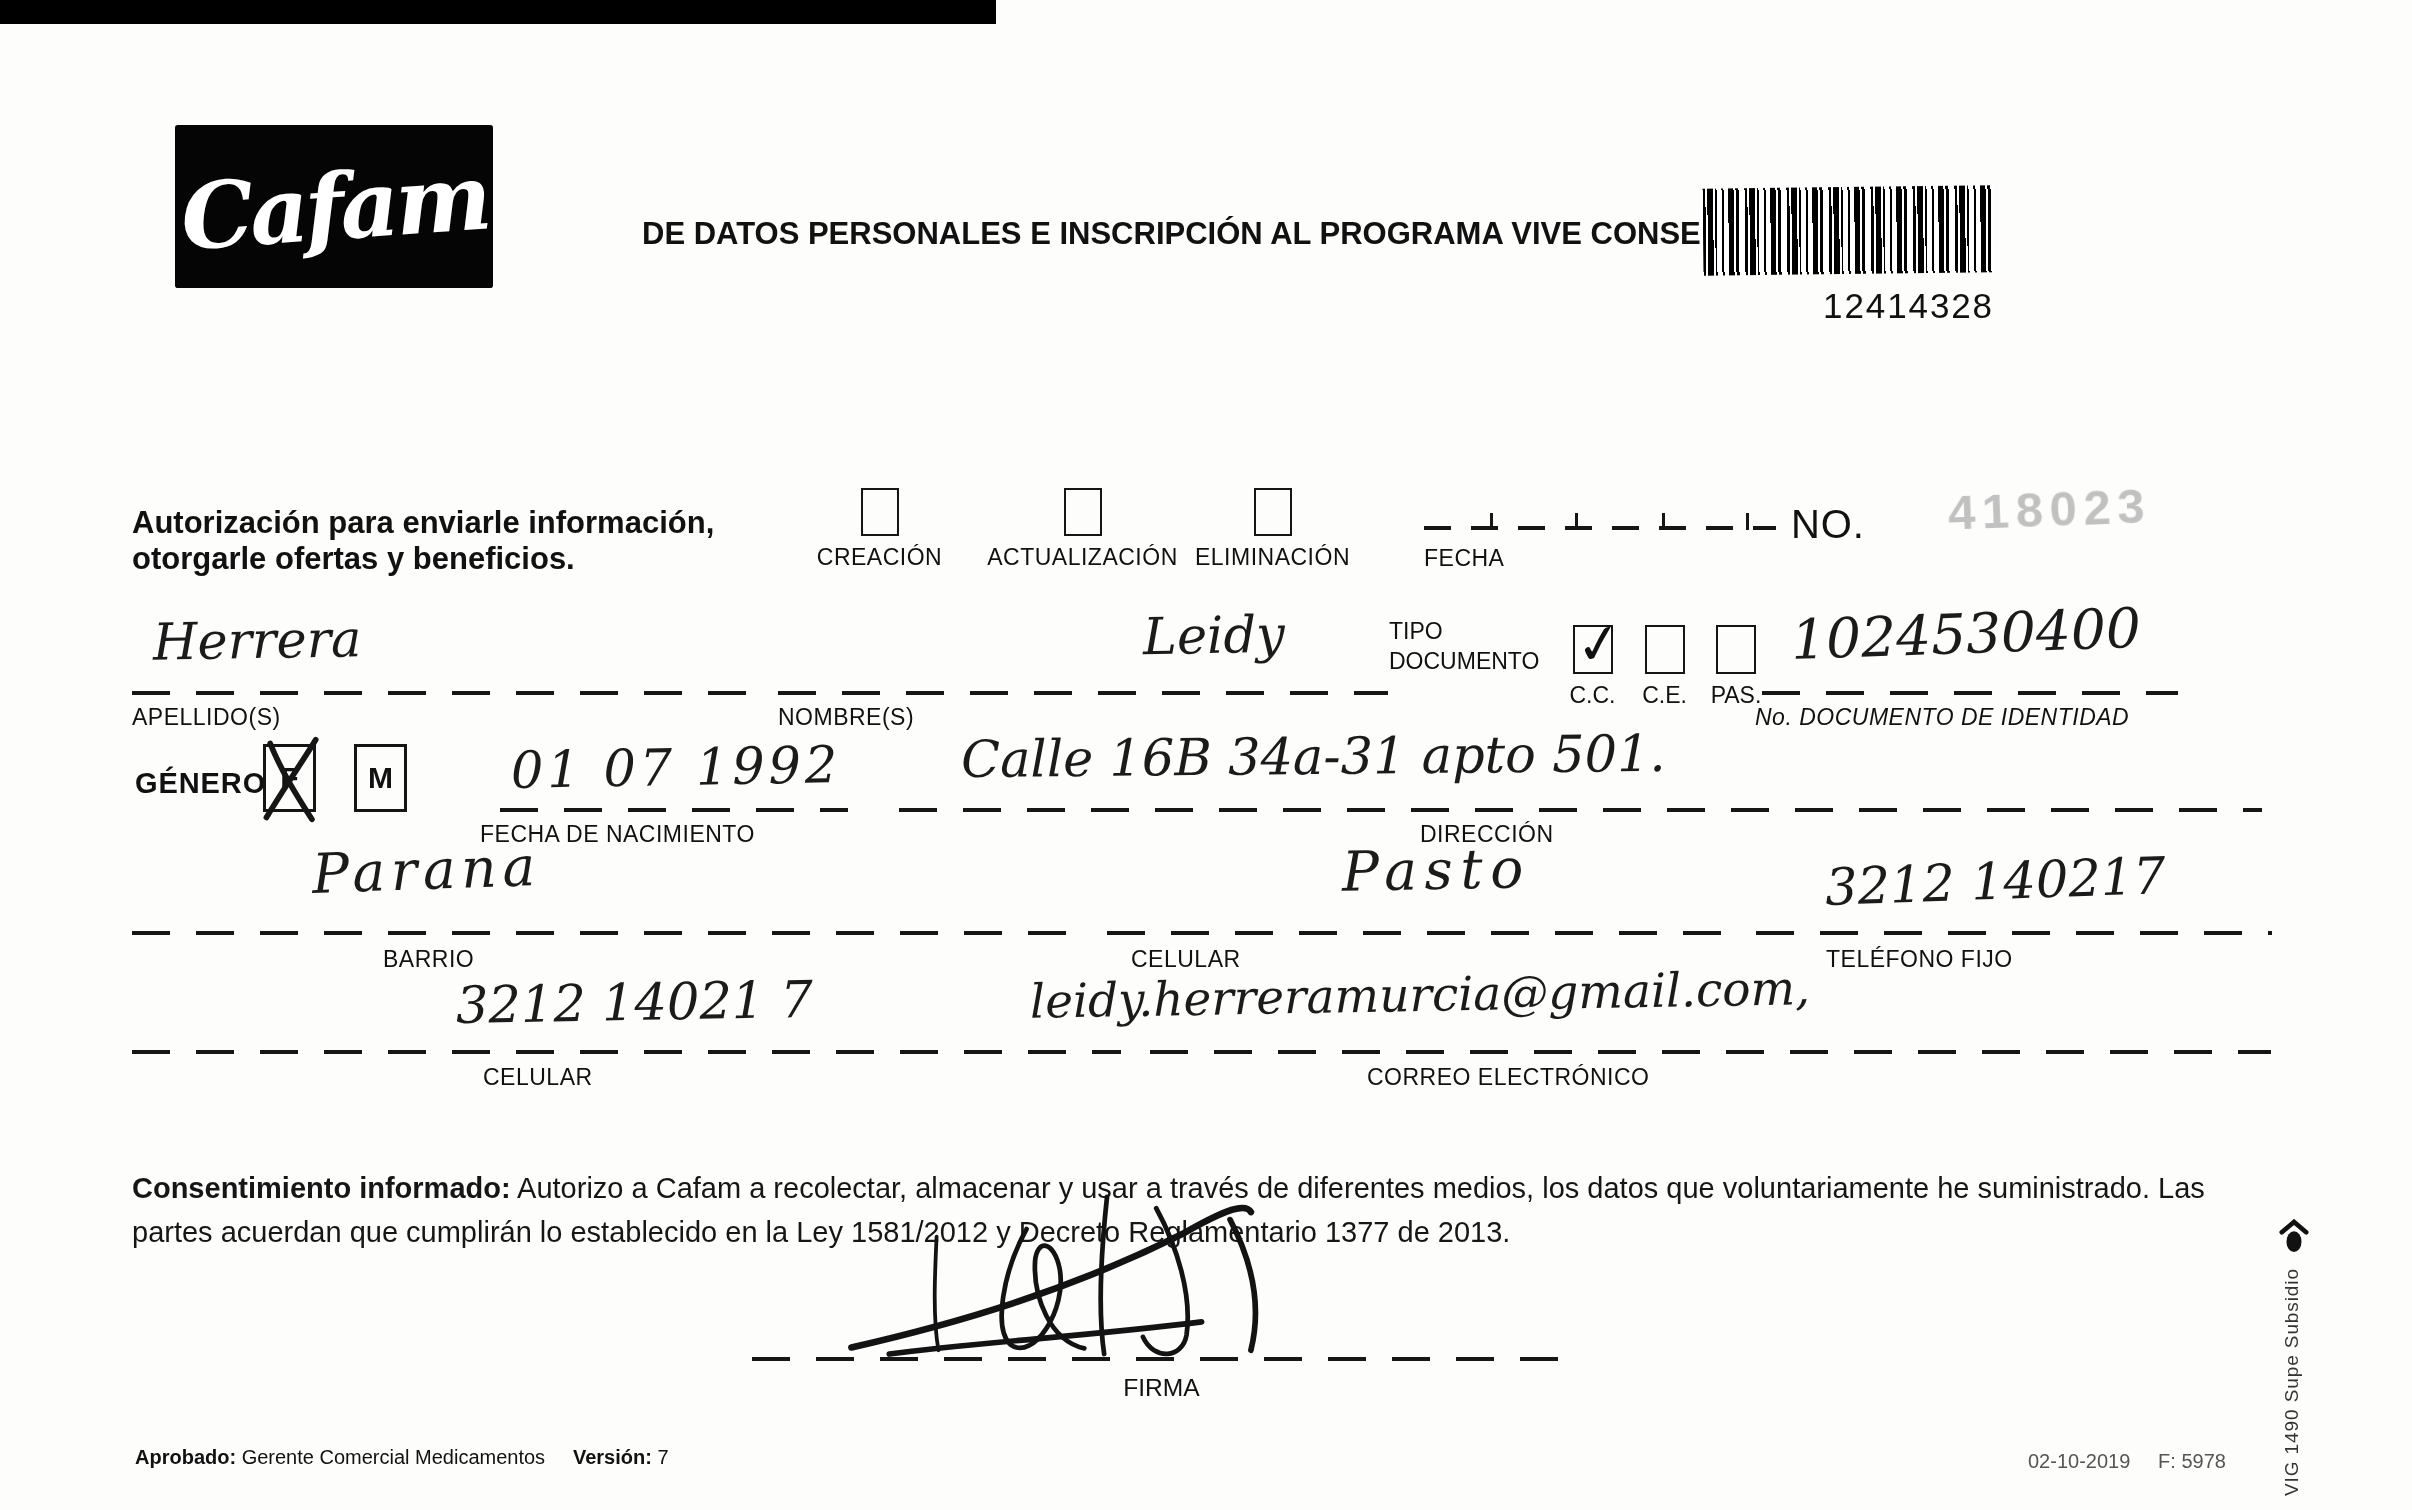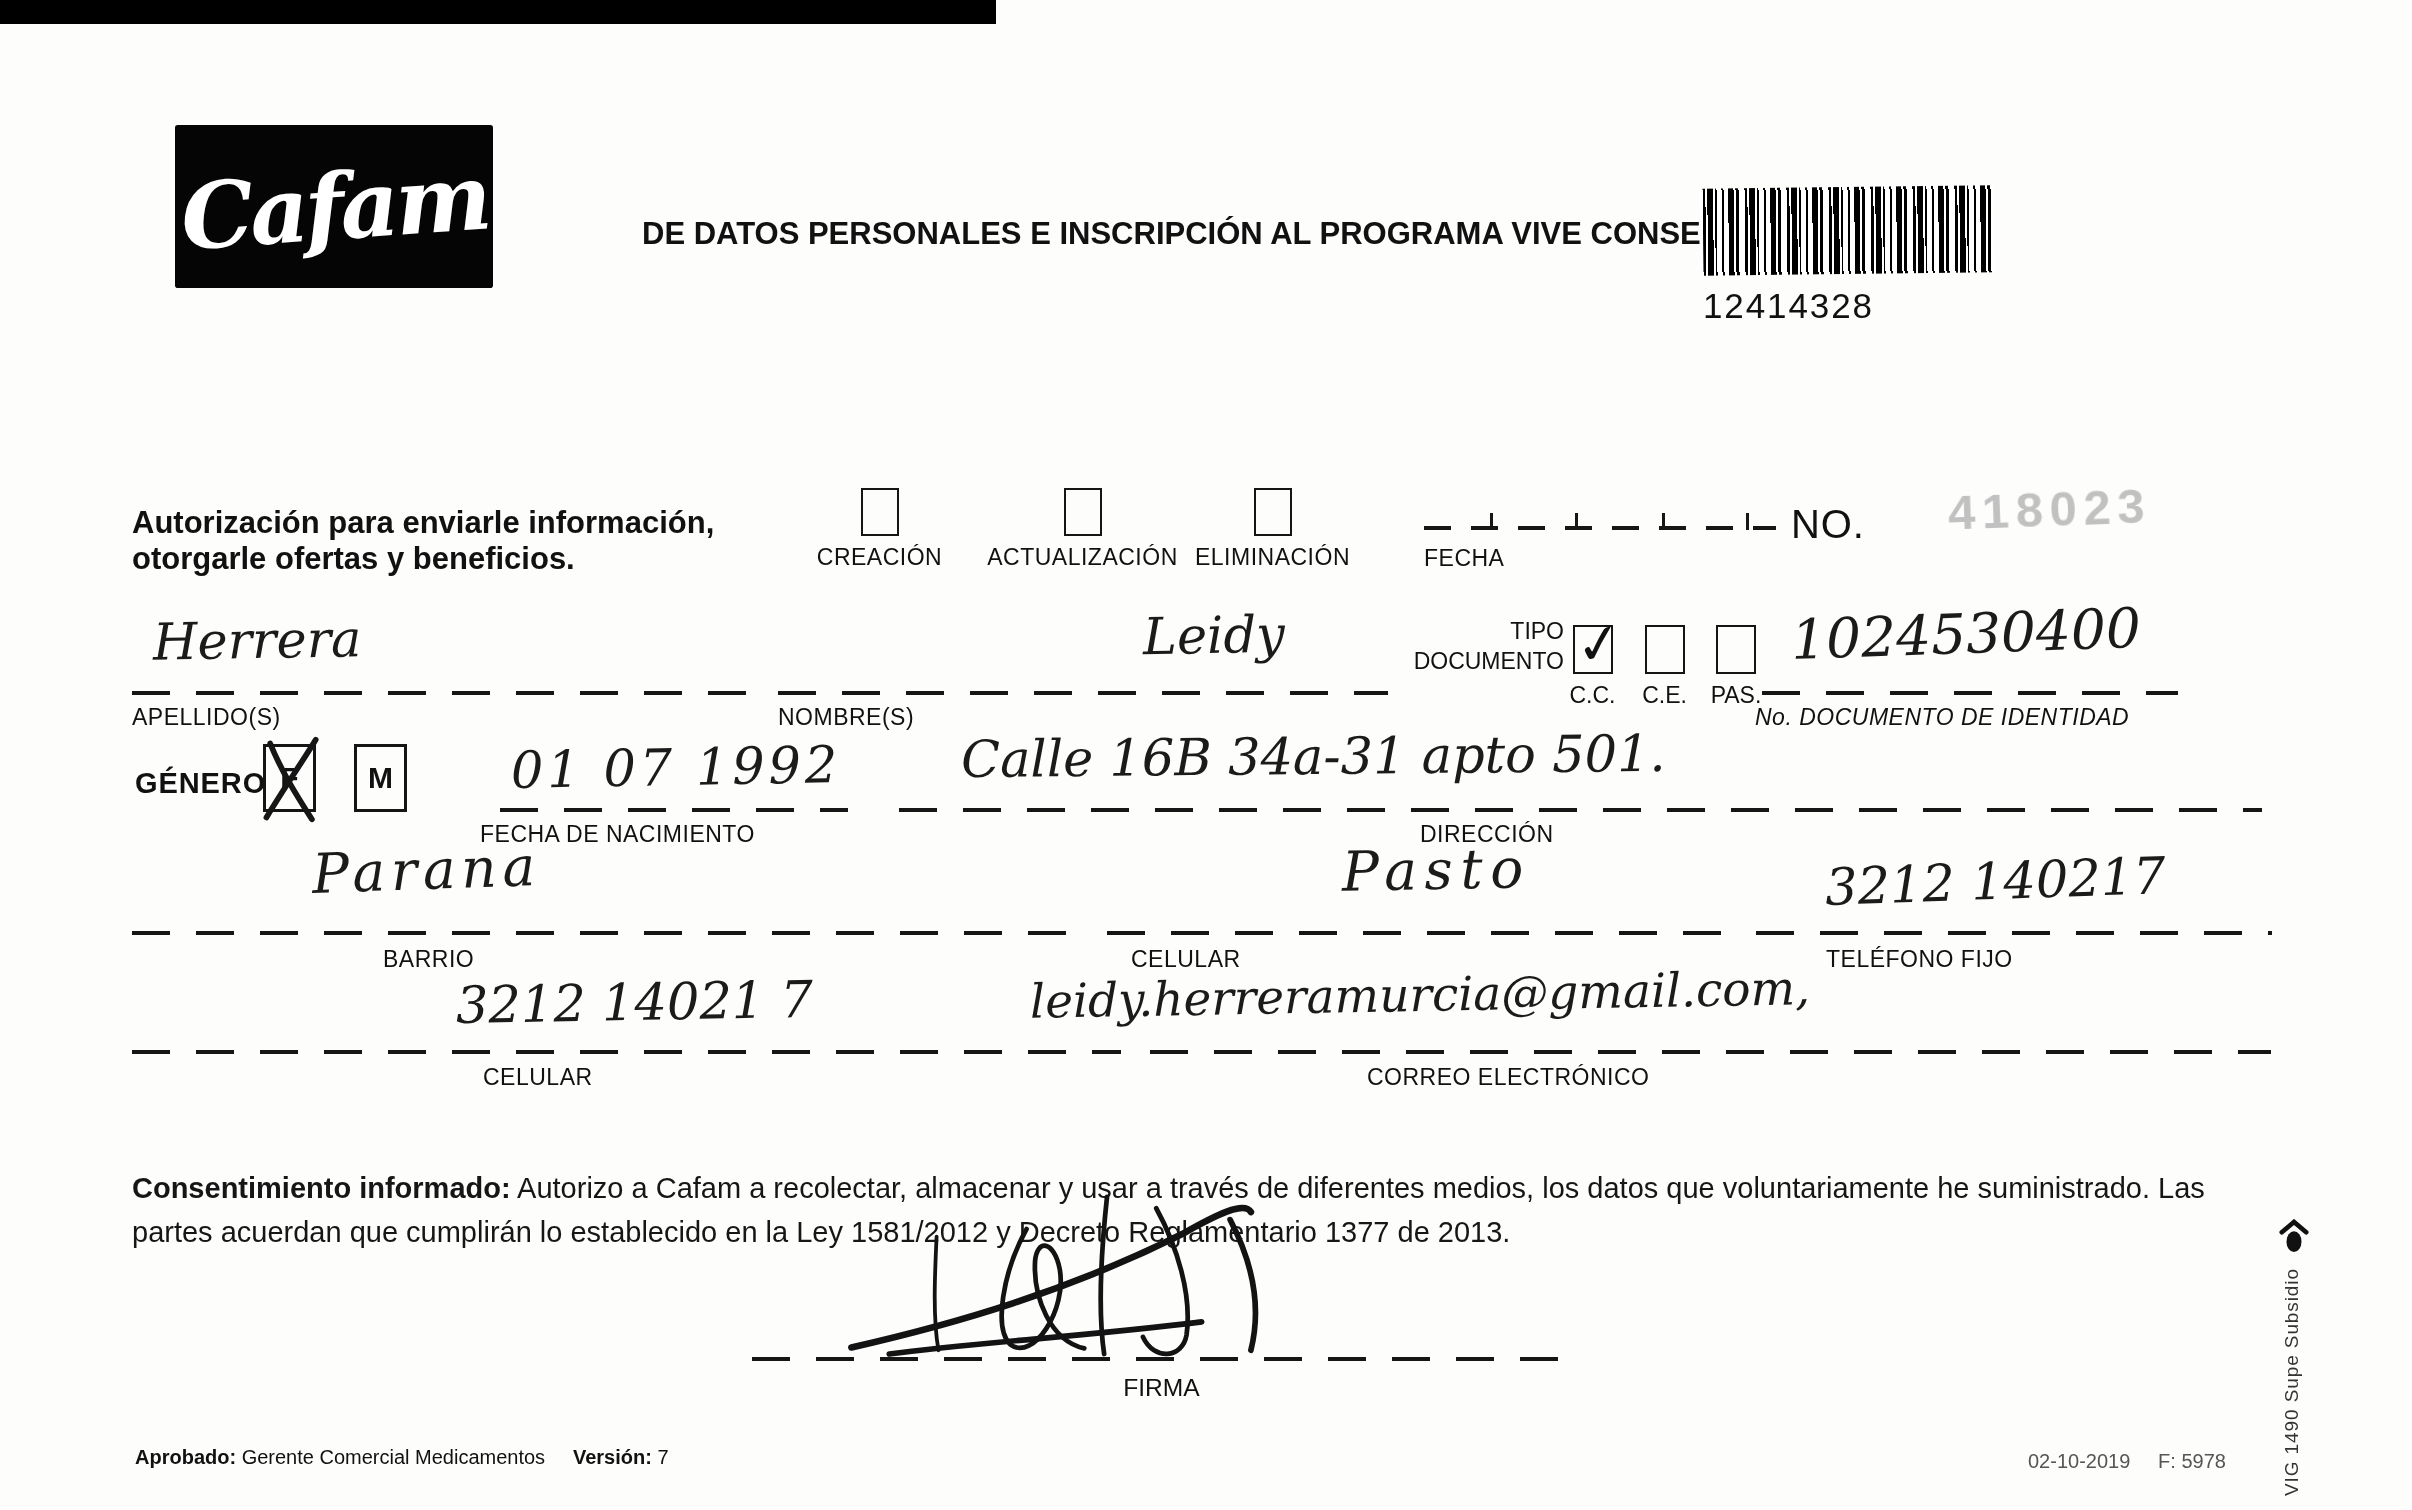--- a/index.html
+++ b/index.html
@@ -16,37 +16,37 @@
              font-size:91px;transform:rotate(-4deg);letter-spacing:-3.8px;}
   
   .title{left:639px;top:131px;width:1062px;font-size:61px;font-weight:bold;white-space:nowrap;
          overflow:hidden;letter-spacing:-0.9px;}
   .subtitle{left:642px;top:216px;width:1062px;font-size:31px;font-weight:bold;white-space:nowrap;overflow:hidden;}
   
   .barcode{left:1703px;top:187px;width:291px;height:87px;transform:rotate(-0.7deg);
     background:repeating-linear-gradient(90deg,
       #000 0 2.8px,#fff 2.8px 4.7px,#000 4.7px 10.4px,#fff 10.4px 12.3px,#000 12.3px 14px,#fff 14px 19px,
       #000 19px 21px,#fff 21px 25.6px,#000 25.6px 31px,#fff 31px 33px,#000 33px 36px,#fff 36px 42px);}
-  .barcode-num{left:1703px;top:286px;width:291px;text-align:left;font-size:35px;letter-spacing:1.9px;}
+  .barcode-num{left:1703px;top:286px;width:291px;text-align:right;font-size:35px;letter-spacing:1.9px;}
   
   .intro{left:132px;top:505px;width:615px;font-size:31px;font-weight:bold;line-height:1.15;}
   
   .cb-col{position:absolute;top:488px;text-align:center;}
   .cb-box{width:34px;height:44px;border:2.8px solid #151515;margin:0 auto 7.6px auto;position:relative;}
   .cb-lbl{font-size:23px;letter-spacing:0.5px;}
   .dash{position:absolute;height:3.8px;background:repeating-linear-gradient(90deg,#161616 0 38px,transparent 38px 64px);}
   .dash-sm{position:absolute;height:3.8px;background:repeating-linear-gradient(90deg,#161616 0 26.5px,transparent 26.5px 47px);}
   .tick{position:absolute;width:2.8px;height:17px;background:#161616;top:-13.2px;}
   .lbl{position:absolute;font-size:23px;color:#111;text-align:left;letter-spacing:0.5px;}
   .hand{position:absolute;font-family:"DejaVu Serif", serif;font-style:italic;color:#1b1b1b;white-space:nowrap;}
   .no-label{left:1791px;top:502px;font-size:40px;letter-spacing:0.9px;}
   .no-value{left:1948px;top:481px;font-size:49px;color:#9a9a9a;opacity:0.6;filter:blur(0.6px);
             transform:rotate(-2deg);letter-spacing:6.6px;font-weight:bold;}
   
-  .tipo-lbl{left:1389px;top:617px;width:175px;text-align:right;font-size:23px;line-height:1.3;}
+  .tipo-lbl{left:1389px;top:617px;width:175px;text-align:left;font-size:23px;line-height:1.3;}
   .doc-col{position:absolute;top:625px;text-align:center;}
   .doc-box{width:36px;height:45px;border:2.8px solid #151515;margin:0 auto 7.6px auto;position:relative;}
   .doc-lbl{font-size:23px;}
   .checkmark{position:absolute;left:1.9px;top:-15px;font-size:55px;color:#111;transform:rotate(-8deg);
              font-family:"DejaVu Serif", serif;}
   
   .genero-lbl{left:135px;top:767px;font-size:29px;font-weight:bold;letter-spacing:0.9px;}
   .g-box{position:absolute;top:744px;width:47px;height:62px;border:3.8px solid #151515;
          display:flex;align-items:center;justify-content:center;font-size:30px;font-weight:bold;}
   .x-mark{position:absolute;left:-11.4px;top:-13.2px;}

